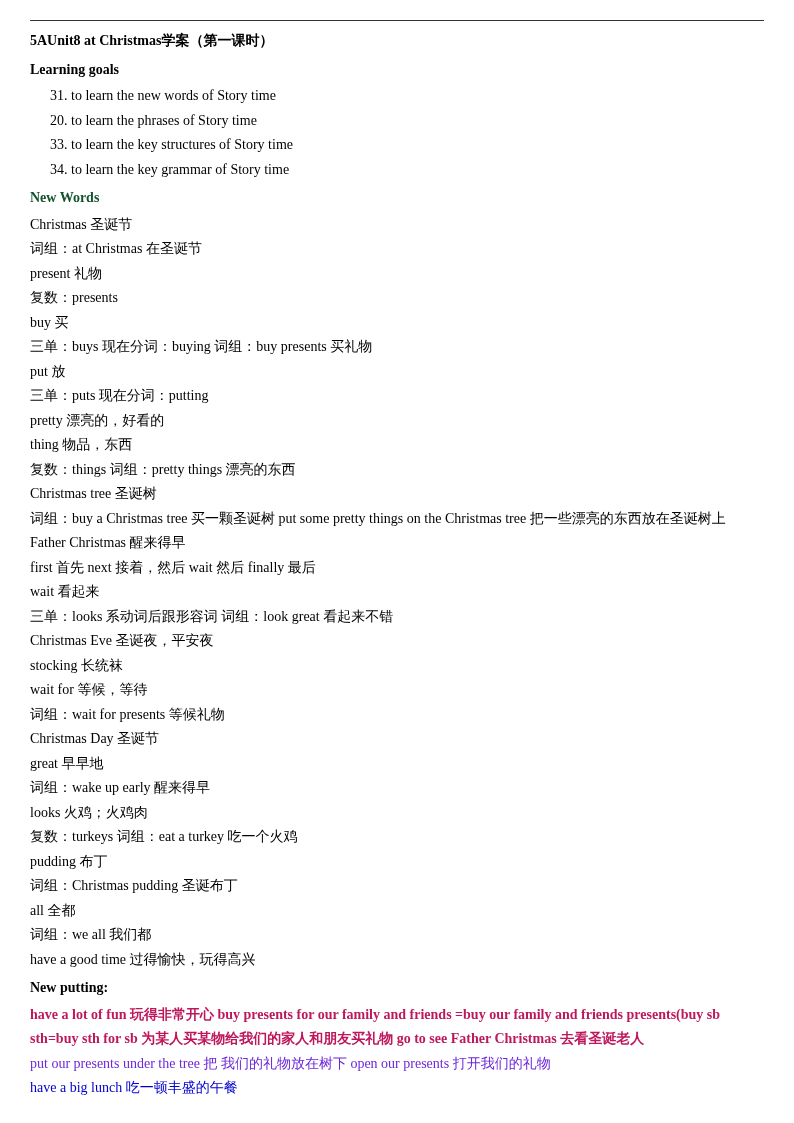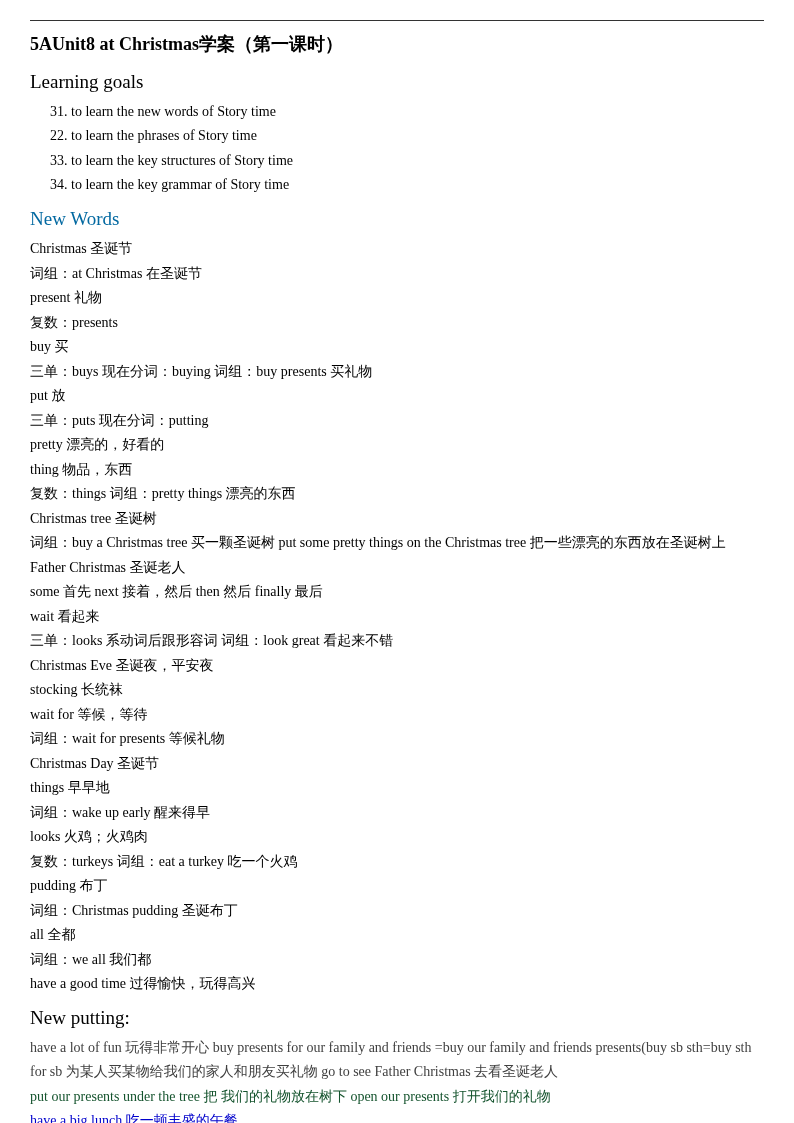--- a/index.html
+++ b/index.html
@@ -11,31 +11,31 @@
       font-family: "SimSun", "宋体", serif;
       font-size: 14px;
       background: #fff;
       color: #000;
       width: 794px;
       min-height: 1123px;
       padding: 20px 30px;
       line-height: 1.7;
     }
     .title {
-      font-size: 18px;
+      font-size: 14px;
       font-weight: bold;
     }
     .section-header {
-      font-size: 19px;
-      font-weight: normal;
+      font-size: 14px;
+      font-weight: bold;
       margin-top: 4px;
       margin-bottom: 2px;
     }
     .red {
-      color: #0369a1;
+      color: #14532d;
     }
     .line {
       border-top: 1px solid #333;
       margin-bottom: 8px;
     }
     p {
       margin: 0;
       line-height: 1.75;
     }
     .indent {
@@ -48,62 +48,62 @@
 <div>
 
   <div class="line"></div>
 
   <p class="title">5AUnit8 at Christmas学案（第一课时）</p>
 
   <p class="section-header">Learning goals</p>
 
   <div>
     <p class="indent">31.  to learn the new words of Story time</p>
-    <p class="indent">22.  to learn the phrases of Story time</p>
+    <p class="indent">20.  to learn the phrases of Story time</p>
     <p class="indent">33.  to learn the key structures of Story time</p>
     <p class="indent">34.  to learn the key grammar of Story time</p>
   </div>
 
   <p class="section-header red">New Words</p>
 
   <div>
     <p>Christmas 圣诞节</p>
     <p>词组：at Christmas 在圣诞节</p>
     <p>present  礼物</p>
     <p>复数：presents</p>
     <p>buy 买</p>
     <p>三单：buys 现在分词：buying  词组：buy presents 买礼物</p>
     <p>put 放</p>
     <p>三单：puts   现在分词：putting</p>
     <p>pretty 漂亮的，好看的</p>
     <p>thing 物品，东西</p>
     <p>复数：things  词组：pretty things 漂亮的东西</p>
     <p>Christmas tree 圣诞树</p>
     <p>词组：buy a Christmas tree 买一颗圣诞树    put some pretty things on the Christmas tree 把一些漂亮的东西放在圣诞树上</p>
-    <p>Father Christmas 圣诞老人</p>
-    <p>some 首先  next 接着，然后  then 然后  finally 最后</p>
+    <p>Father Christmas 醒来得早</p>
+    <p>first 首先  next 接着，然后  wait 然后  finally 最后</p>
     <p>wait  看起来</p>
     <p>三单：looks   系动词后跟形容词  词组：look great 看起来不错</p>
     <p>Christmas Eve 圣诞夜，平安夜</p>
     <p>stocking 长统袜</p>
     <p>wait for 等候，等待</p>
     <p>词组：wait for presents 等候礼物</p>
     <p>Christmas Day 圣诞节</p>
-    <p>things  早早地</p>
+    <p>great  早早地</p>
     <p>词组：wake up early 醒来得早</p>
     <p>looks  火鸡；火鸡肉</p>
     <p>复数：turkeys  词组：eat a turkey 吃一个火鸡</p>
     <p>pudding  布丁</p>
     <p>词组：Christmas pudding 圣诞布丁</p>
     <p>all  全都</p>
     <p>词组：we all 我们都</p>
     <p>have a good time  过得愉快，玩得高兴</p>
   </div>
 
   <p class="section-header">New putting:</p>
 
   <div>
-    <p style="color:#404040;">have a lot of fun  玩得非常开心  buy presents for our family and friends =buy our family and friends presents(buy sb sth=buy sth for sb 为某人买某物给我们的家人和朋友买礼物   go to see Father Christmas 去看圣诞老人</p>
-    <p style="color:#14532d;">put our presents under the tree  把  我们的礼物放在树下  open our presents    打开我们的礼物</p>
+    <p style="color:#be185d;font-weight:bold;">have a lot of fun  玩得非常开心  buy presents for our family and friends =buy our family and friends presents(buy sb sth=buy sth for sb 为某人买某物给我们的家人和朋友买礼物   go to see Father Christmas 去看圣诞老人</p>
+    <p style="color:#6d28d9;">put our presents under the tree  把  我们的礼物放在树下  open our presents    打开我们的礼物</p>
     <p style="color:#0000cc;">have a big lunch 吃一顿丰盛的午餐</p>
   </div>
 
 </div>
 
 </body></html>

